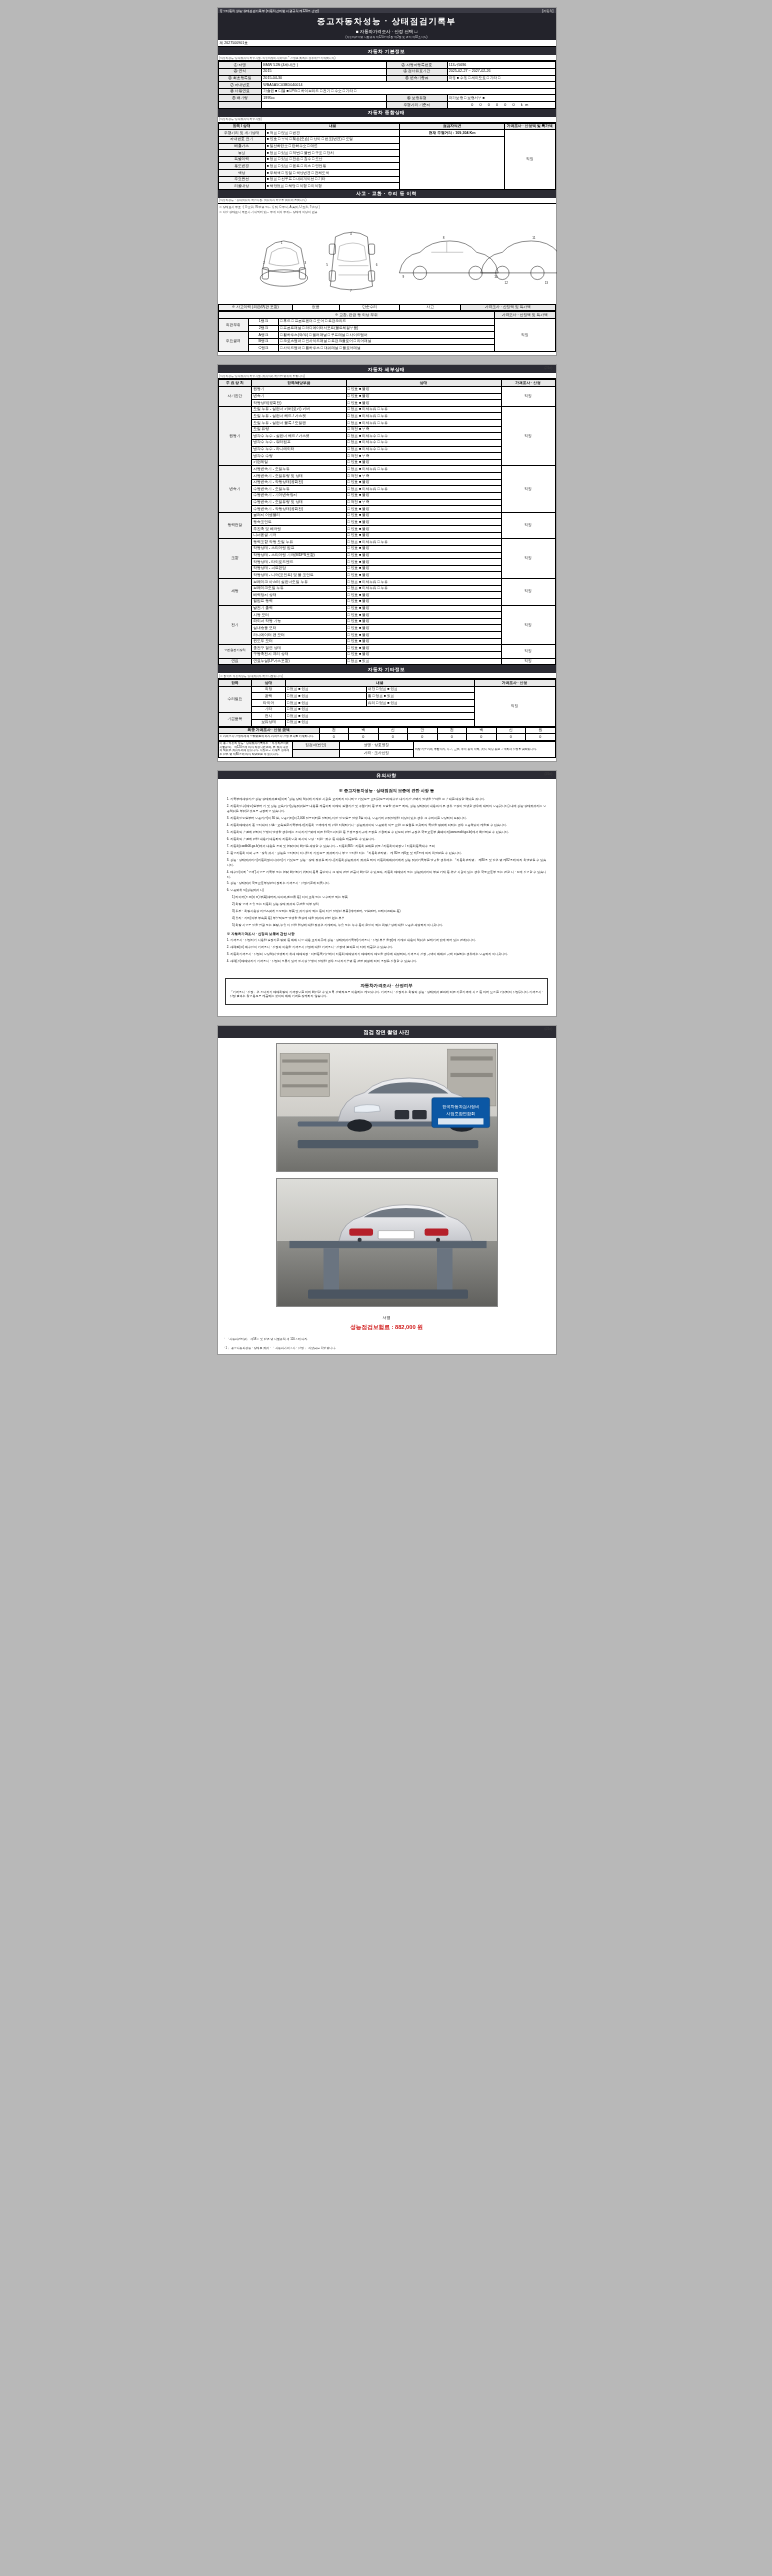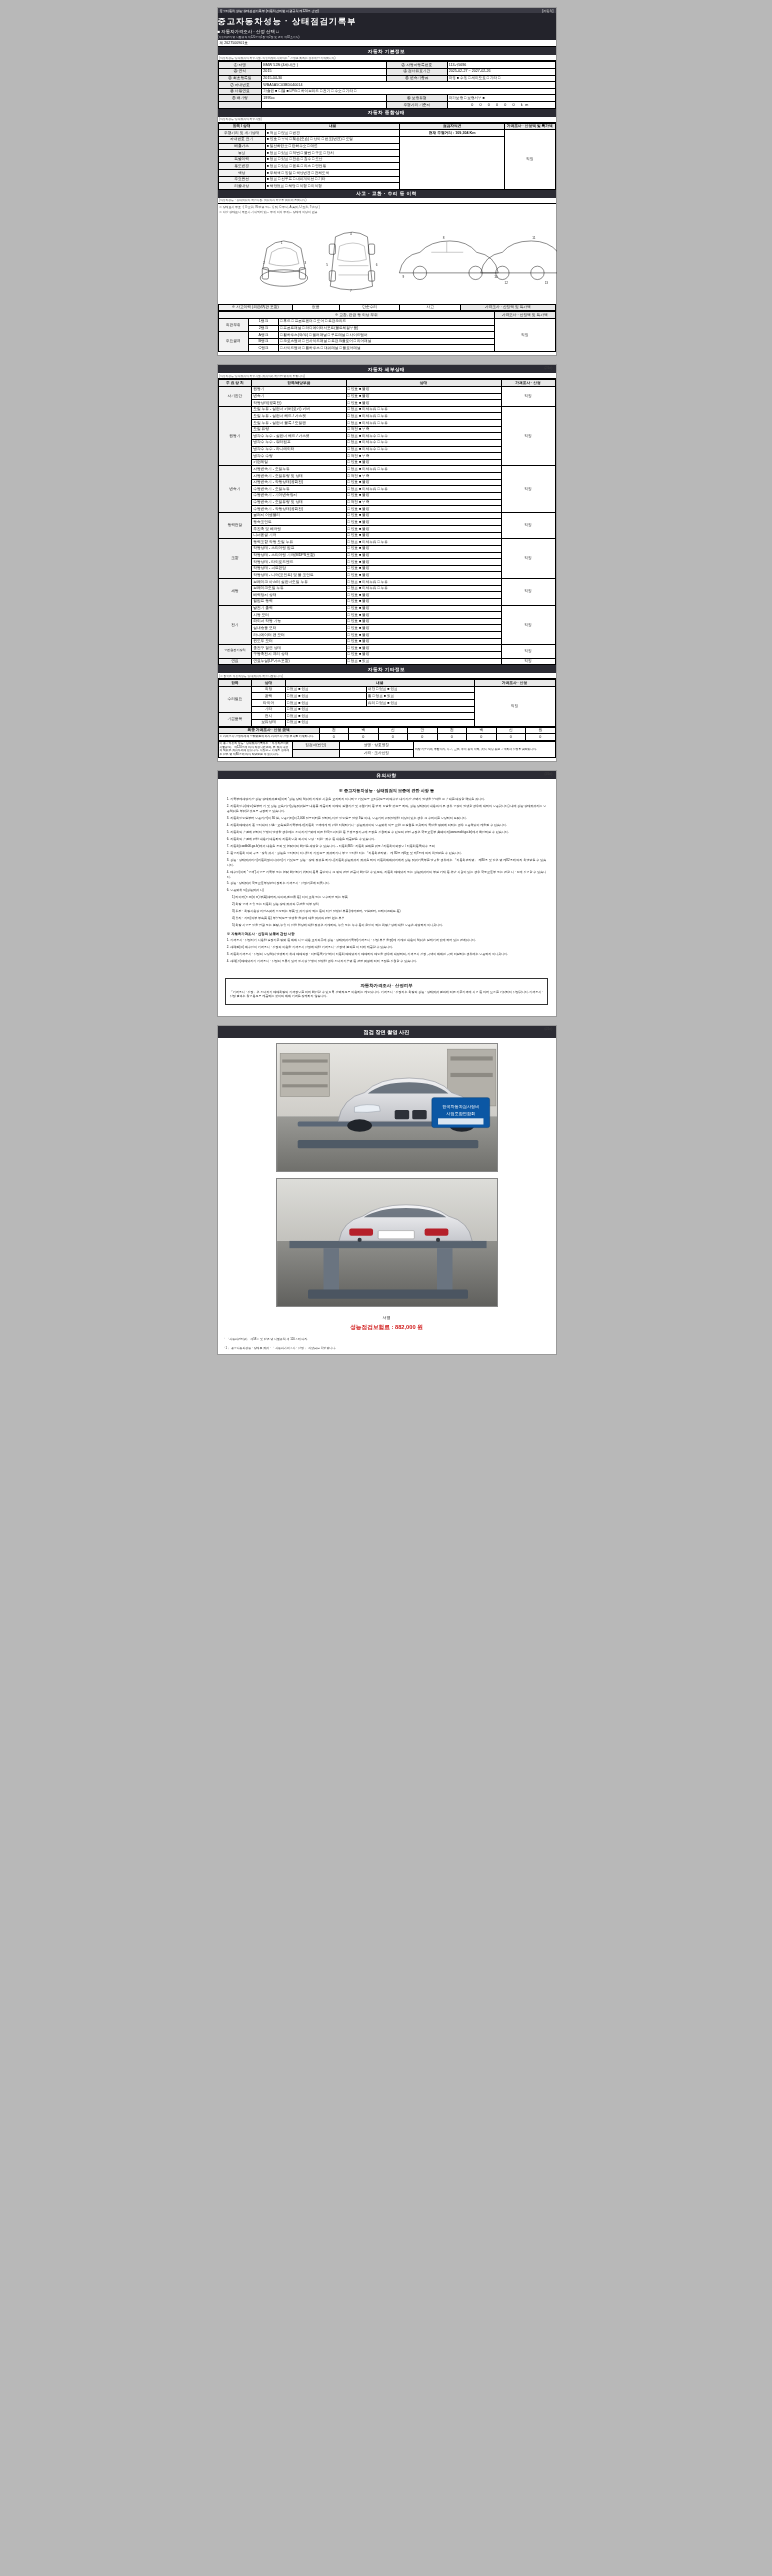--- a/index.html
+++ b/index.html
@@ -26,21 +26,21 @@
   .b { font-weight:bold; }
   .gray { background:#e9e9e9; }
   .lgray { background:#f2f2f2; }
 
   
   .topbar {
     background:#3a3a44; color:#fff; font-size:3.1px; padding:0.5px 2.1px;
     display:flex; justify-content:space-between;
   }
   .title-band {
-    background:#23232b; color:#fff; text-align:left; padding:3.1px 0 1.5px 0;
+    background:#23232b; color:#fff; text-align:center; padding:3.1px 0 1.5px 0;
   }
   .title-band .t1 { font-size:8.2px; font-weight:bold; letter-spacing:1px; }
   .title-band .t2 { font-size:4.4px; margin-top:1.5px; }
   .title-band .t3 { font-size:2.8px; margin-top:1px; color:#cfcfd6; }
   .docno { font-size:3.6px; padding:1px 2.1px; border-bottom:0.5px solid #000; }
 
   .secbar {
     background:#2b2b33; color:#fff; text-align:center; font-size:4.6px;
     font-weight:bold; padding:1.5px 0; letter-spacing:0.5px;
   }

